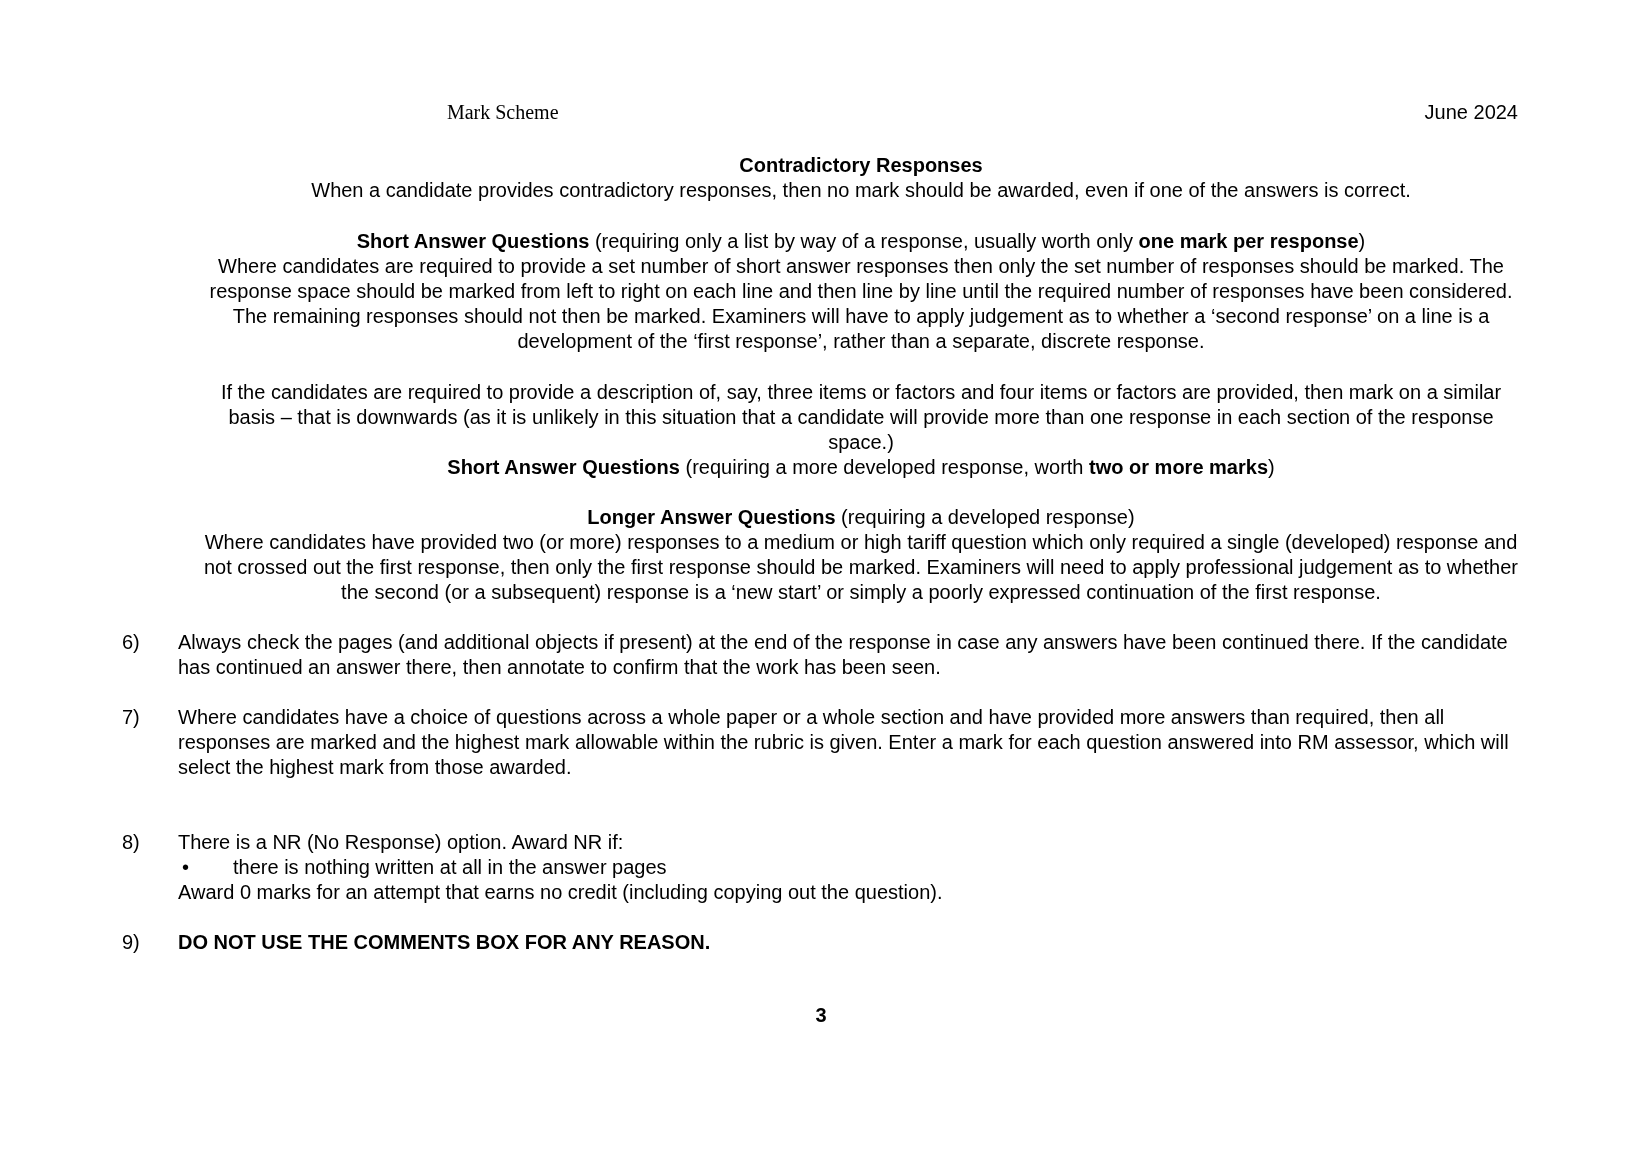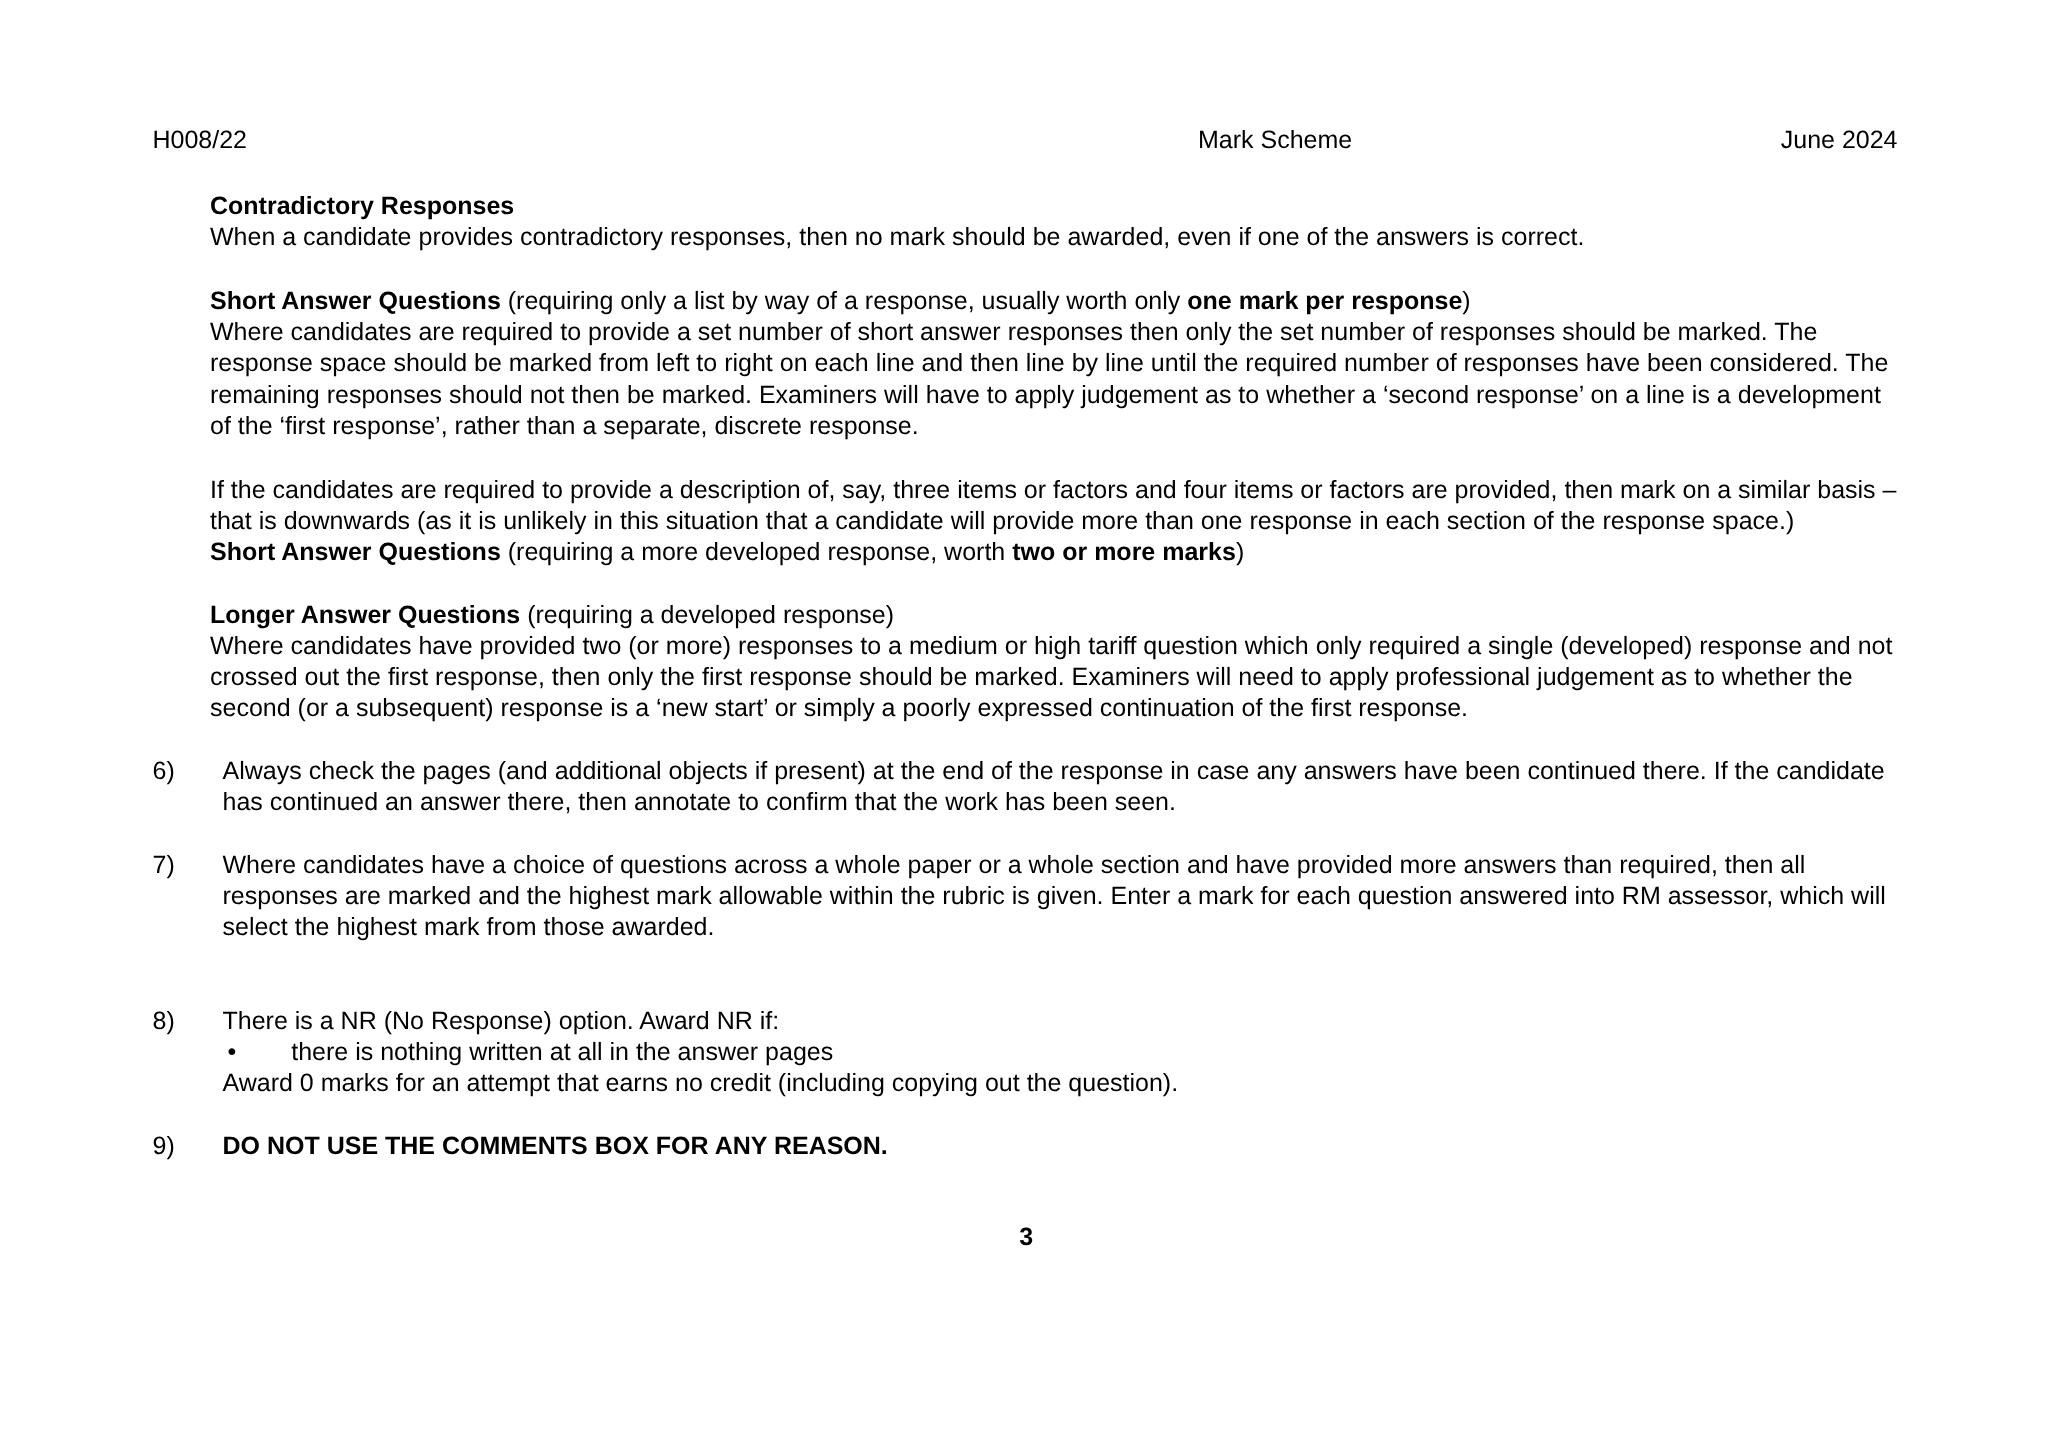--- a/index.html
+++ b/index.html
@@ -17,28 +17,29 @@
     overflow: hidden;
     font-size: 20px;
     line-height: 25px;
   }
   .doc-header {
     display: flex;
     align-items: baseline;
     margin: 68px 120px 0 122px;
   }
   .doc-header .h-left  { flex: 1; text-align: left; }
-  .doc-header .h-center{ flex: 1.2; text-align: right; }
+  .doc-header .h-center{ flex: 1.2; text-align: center; font-family: Liberation Serif, serif; }
   .doc-header .h-right { flex: 1; text-align: right; margin-top: 32px; }
   .content {
     margin: 28px 118px 0 122px;
   }
   p { margin: 0; }
   .block {
-    margin: 0 0 25px 46px; 
+    margin: 0 0 25px 80px; 
+    text-align: center;
   }
   .block.tight { margin-bottom: 26px; }
   b, .bold { font-weight: bold; }
   .item {
     display: flex;
     margin: 0 0 25px 0;
   }
   .item .num {
     width: 56px;
     flex: 0 0 56px;
@@ -55,21 +56,20 @@
     font-weight: bold;
     margin-top: 48px;
   }
 </style>
 </head>
 <body>
 
 <div class="page">
 
   <header class="doc-header">
-    <span class="h-left">H008/22</span>
     <span class="h-center">Mark Scheme</span>
     <span class="h-right">June 2024</span>
   </header>
 
   <main class="content">
 
     <section class="block tight">
       <p><b>Contradictory Responses</b></p>
       <p>When a candidate provides contradictory responses, then no mark should be awarded, even if one of the answers is correct.</p>
     </section>

